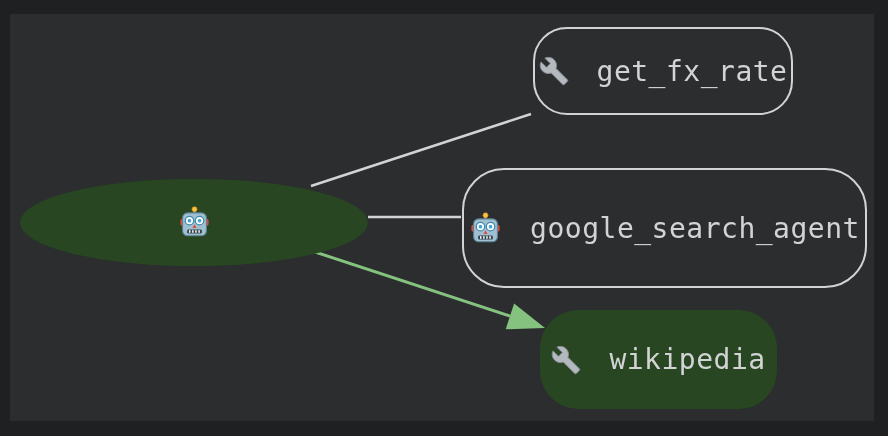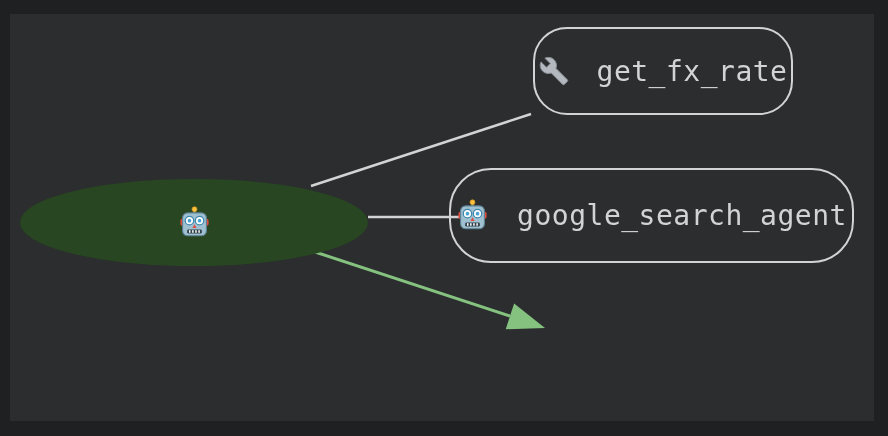--- a/index.html
+++ b/index.html
@@ -32,21 +32,21 @@
   .node .icon { display:flex; align-items:center; flex:0 0 auto; }
   .node-root {
     left:20px; top:179px; width:348px; height:87px;
     background:var(--node-fill); border-radius:50%;
   }
   .node-fx {
     left:533px; top:27px; width:260px; height:88px;
     border:2.5px solid var(--node-border); border-radius:34px;
   }
   .node-gsa {
-    left:449px; top:168px; width:405px; height:95px;
+    left:462px; top:168px; width:405px; height:120px;
     border:2.5px solid var(--node-border); border-radius:42px;
   }
   .node-wiki {
     left:540px; top:310px; width:237px; height:99px;
     background:var(--node-fill); border-radius:38px;
   }
 </style>
 </head>
 <body>
 
@@ -108,14 +108,22 @@
         <rect x="10" y="25.5" width="16" height="4.6" rx="1.5" fill="#31424c"></rect>
         <rect x="12" y="26.4" width="1.6" height="2.8" fill="#ffffff"></rect>
         <rect x="15.4" y="26.4" width="1.6" height="2.8" fill="#ffffff"></rect>
         <rect x="18.8" y="26.4" width="1.6" height="2.8" fill="#ffffff"></rect>
         <rect x="22.2" y="26.4" width="1.6" height="2.8" fill="#ffffff"></rect>
       </svg>
     </span>
     <span>google_search_agent</span>
   </div>
 
+  <div class="node node-wiki">
+    <span class="icon">
+      <svg viewBox="0 0 24 24" width="30" height="30">
+        <path d="M22.7 19l-9.1-9.1c.9-2.3.4-5-1.5-6.9-2-2-5-2.4-7.4-1.3L9 6 6 9 1.6 4.7C.4 7.1.9 10.1 2.9 12.1c1.9 1.9 4.6 2.4 6.9 1.5l9.1 9.1c.4.4 1 .4 1.4 0l2.3-2.3c.5-.4.5-1.1.1-1.4z" fill="#b3b9bf" stroke="#84898f" stroke-width="0.8"></path>
+      </svg>
+    </span>
+    <span>wikipedia</span>
+  </div>
 
 </div>
 
 </body></html>

